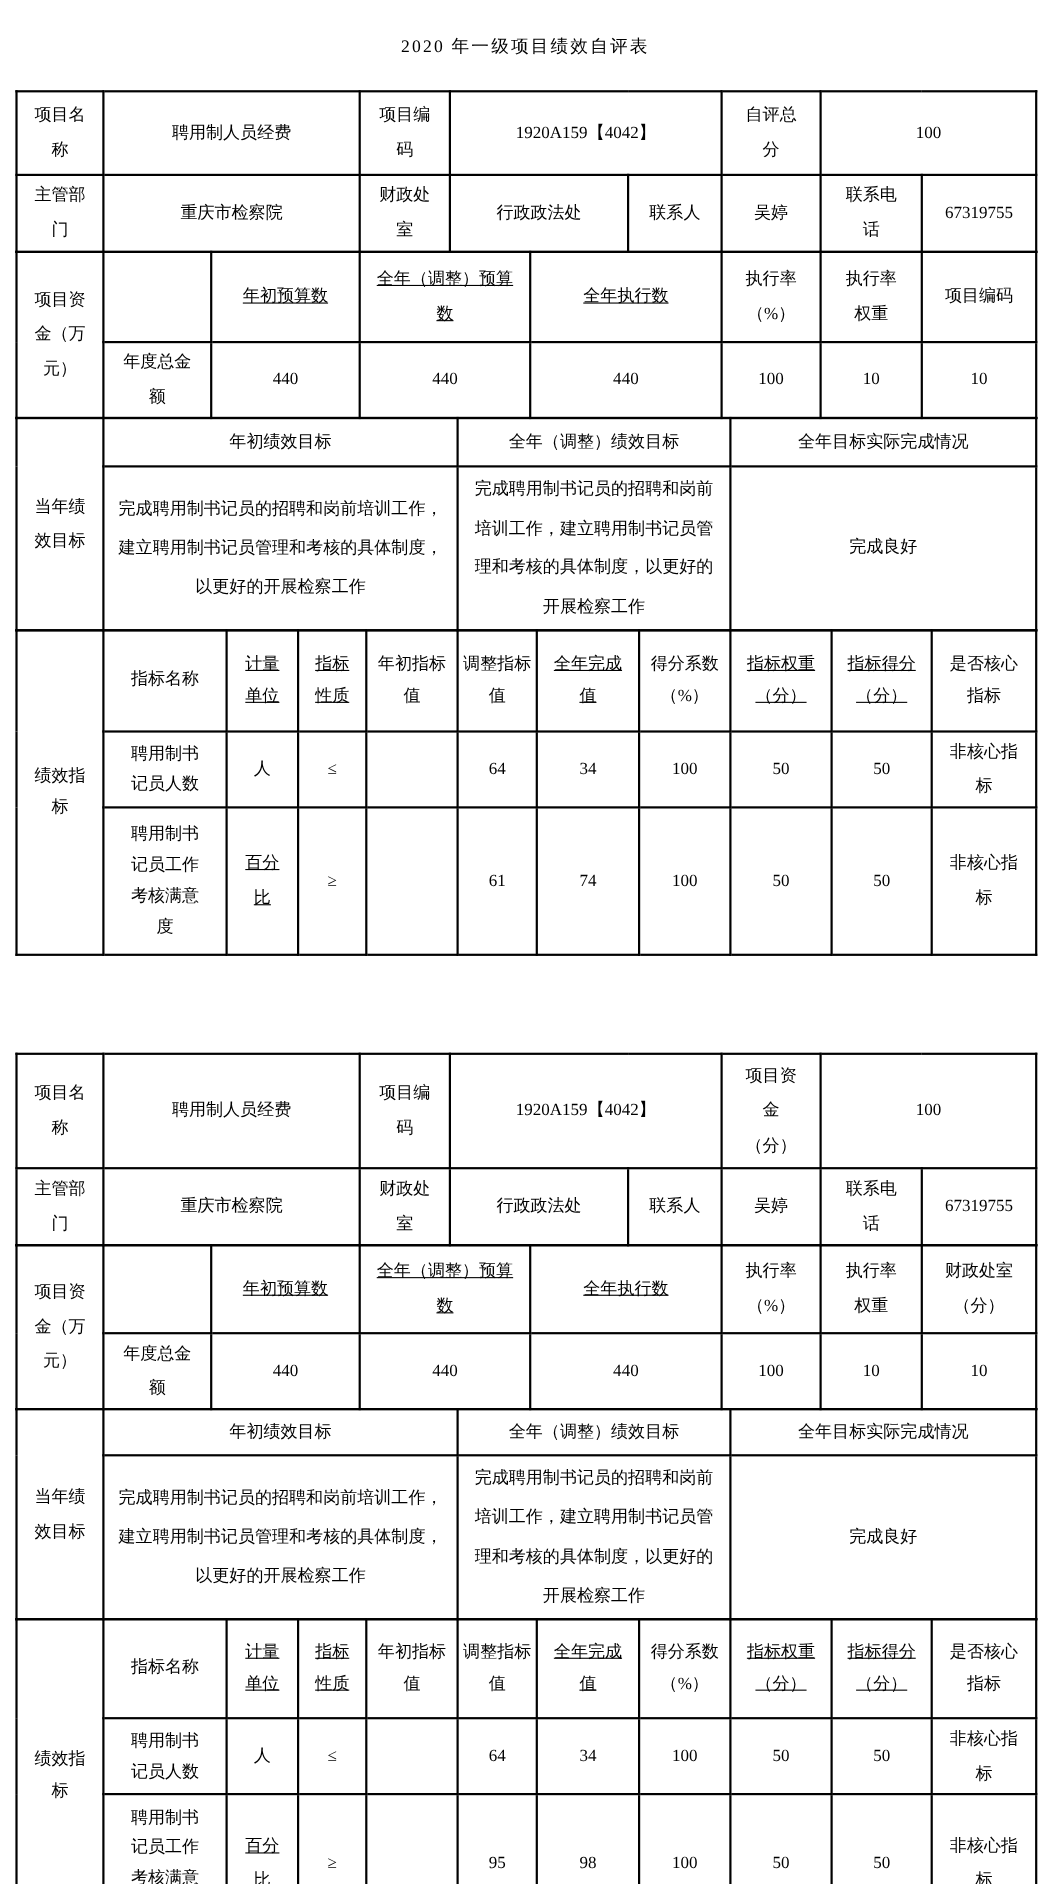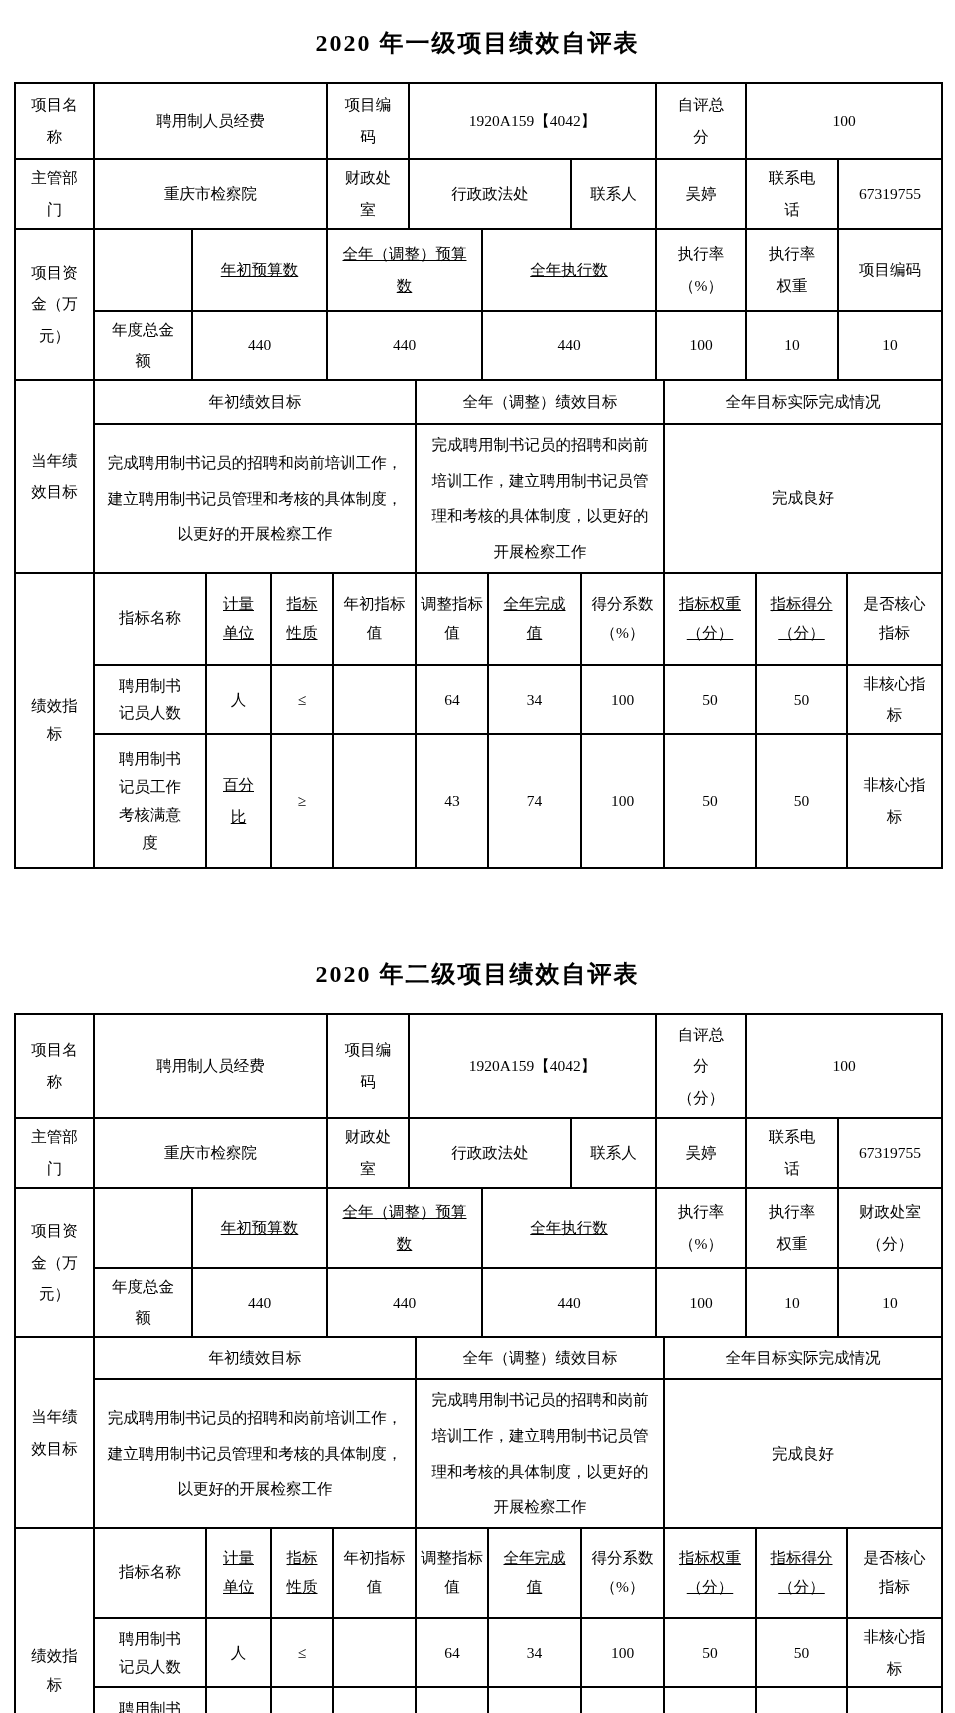--- a/index.html
+++ b/index.html
@@ -15,22 +15,22 @@
     overflow: hidden;
   }
   .page {
     padding: 26px 14px 30px 14px;
     box-sizing: border-box;
   }
   .tbl-block.t1 { margin-top: 0; }
   .tbl-block.t2 { margin-top: 88px; }
   .title {
     text-align: center;
-    font-size: 24px;
-    font-weight: 700;
+    font-size: 16px;
+    font-weight: 400;
     letter-spacing: 2px;
     line-height: 34px;
     margin: 0 0 22px 0;
   }
   .grid { width: 927px; }
   table.sec {
     border-collapse: collapse;
     table-layout: fixed;
     width: 927px;
   }
@@ -210,55 +210,54 @@
           <td>100</td>
           <td>50</td>
           <td>50</td>
           <td class="hdr-core">非核心指标</td>
         </tr>
         <tr class="r-ind-2">
           <td class="ind-name">聘用制书记员工作考核满意度</td>
           <td class="lbl-m">百分比</td>
           <td>≥</td>
           <td></td>
-          <td>43</td>
+          <td>61</td>
           <td>74</td>
           <td>100</td>
           <td>50</td>
           <td>50</td>
           <td class="hdr-core">非核心指标</td>
         </tr>
       </tbody>
         </table>
 
     </div>
   </section>
 
   <section class="tbl-block t2">
-    <h2 class="title">2020 年二级项目绩效自评表</h2>
     <div class="grid">
 
       <table class="sec">
         <colgroup>
           <col style="width:79px">
             <col style="width:233px">
             <col style="width:82px">
             <col style="width:162px">
           <col style="width:85px">
             <col style="width:90px">
             <col style="width:92px">
             <col style="width:104px">
         </colgroup>
         <tbody>
             <tr class="r-info1">
           <td class="seclbl">项目名称</td>
           <td>聘用制人员经费</td>
           <td class="seclbl">项目编码</td>
           <td colspan="2">1920A159【4042】</td>
-          <td class="lbl-s">自评总分（分）</td>
+          <td class="lbl-s">项目资金（分）</td>
           <td colspan="2">100</td>
         </tr>
         <tr class="r-info2">
           <td class="seclbl">主管部门</td>
           <td>重庆市检察院</td>
           <td class="seclbl">财政处室</td>
           <td>行政政法处</td>
           <td>联系人</td>
           <td>吴婷</td>
           <td class="lbl-s">联系电话</td>

